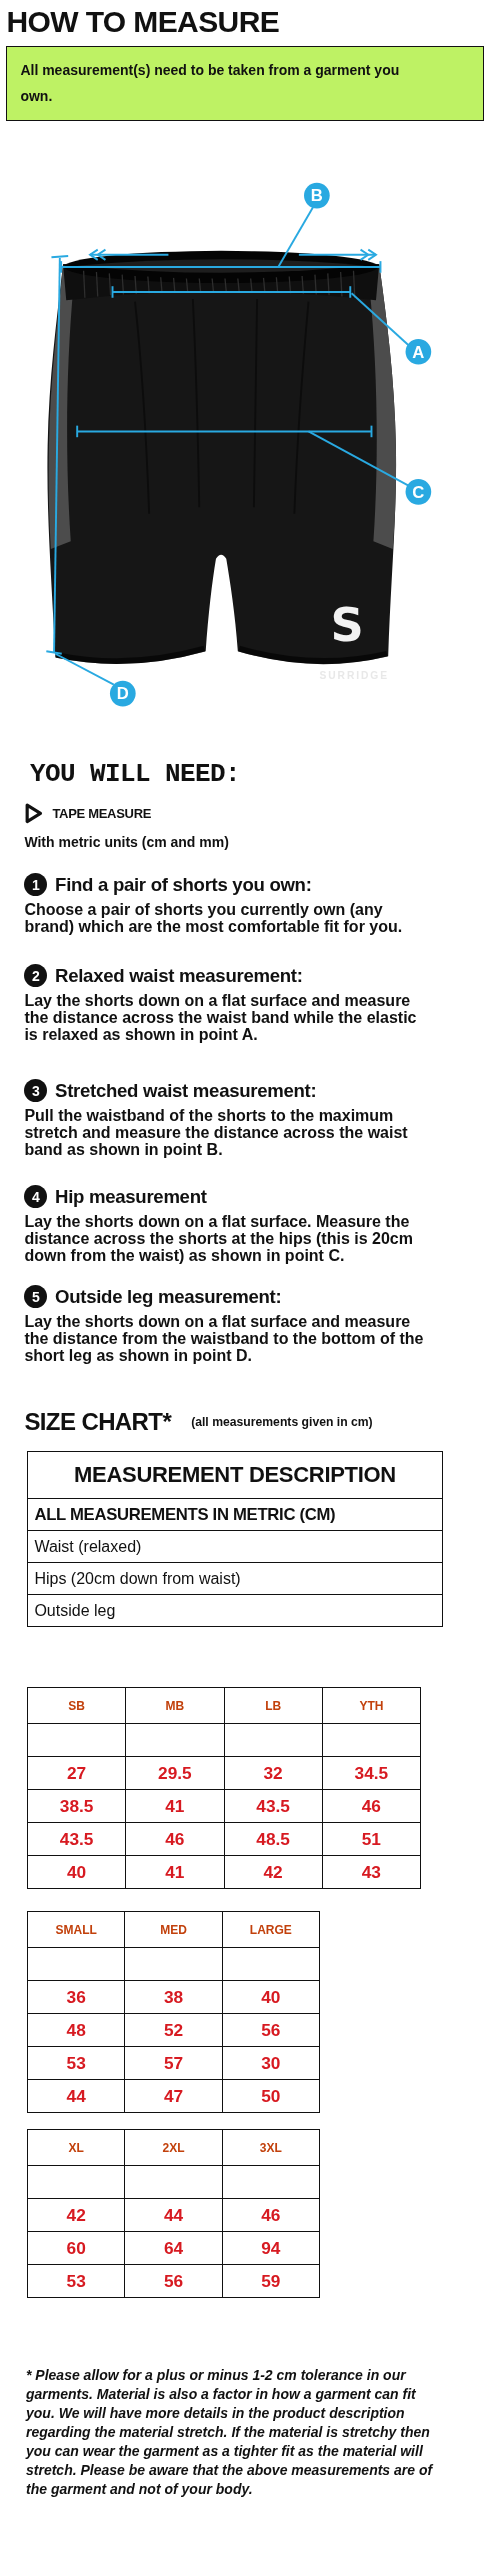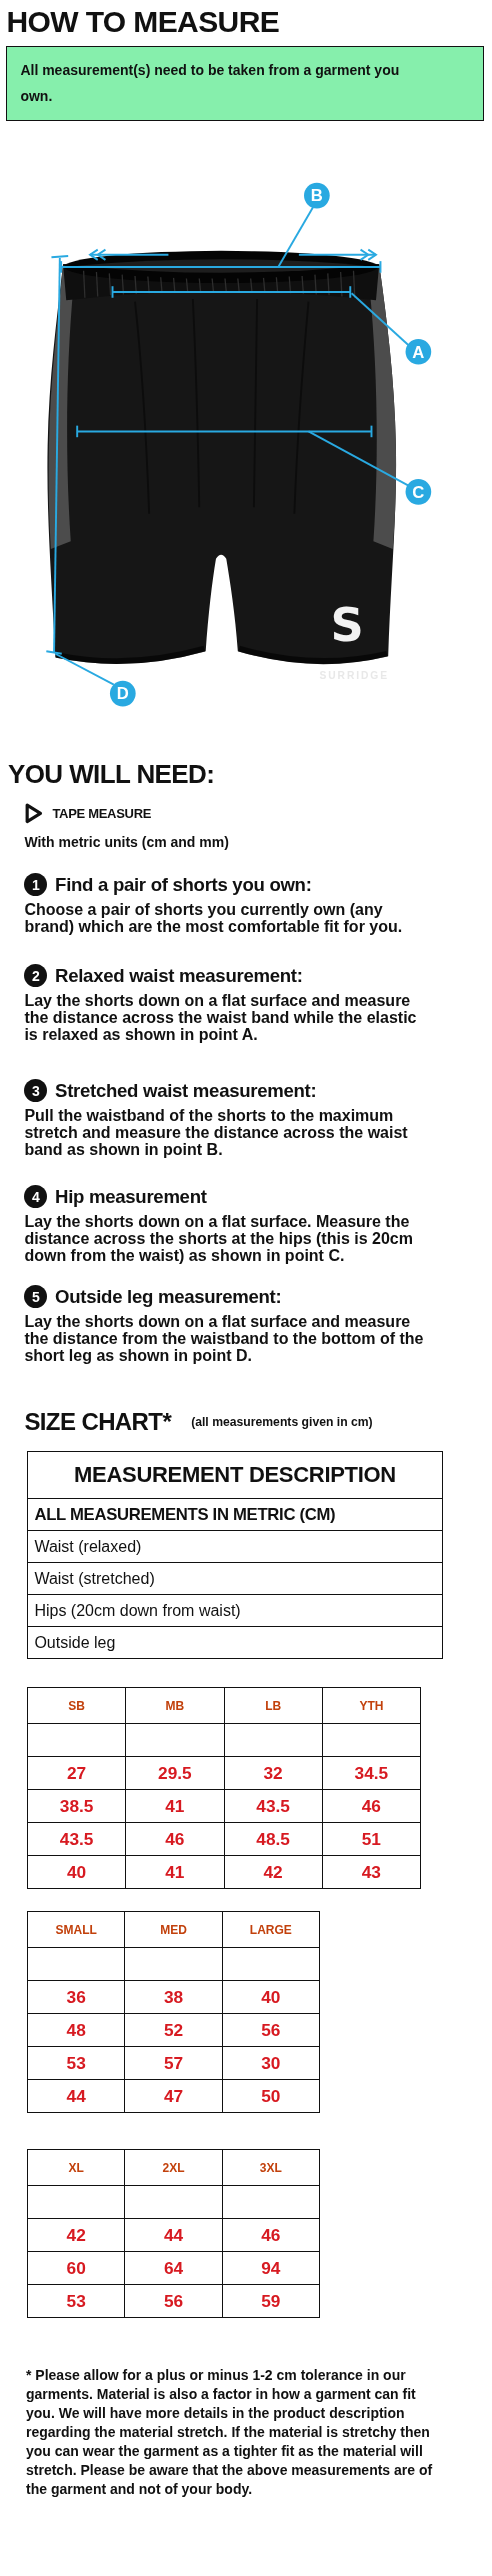--- a/index.html
+++ b/index.html
@@ -3,21 +3,21 @@
 <meta charset="utf-8">
 <style>
   html,body{margin:0;padding:0;}
   body{
     width:493px;height:2576px;position:relative;background:#ffffff;
     font-family:"Liberation Sans",sans-serif;color:#151515;overflow:hidden;
   }
   .abs{position:absolute;}
   .h1{font-size:30px;font-weight:800;letter-spacing:-0.6px;color:#111;}
   .note-box{
-    left:6.4px;top:46px;width:450px;border:1.9px solid #111;background:#86efac;
+    left:6.4px;top:46px;width:450px;border:1.9px solid #111;background:#bef264;
     padding:10.3px 13px;box-sizing:content-box;
   }
   .note-box p{margin:0;font-size:14px;font-weight:700;line-height:26px;max-width:386px;color:#111;}
   .h2{font-size:26px;font-weight:800;letter-spacing:-0.6px;color:#111;}
   .tape-row{left:24.4px;top:803px;display:flex;align-items:center;gap:9px;}
   .tape-label{font-size:13px;font-weight:800;color:#111;letter-spacing:-0.3px;}
   .tape-note{left:24.4px;top:834px;font-size:14px;font-weight:700;color:#111;}
   .step{left:24.4px;width:465px;}
   .step-head{display:flex;align-items:center;gap:7.7px;}
   .step-num{
@@ -39,24 +39,24 @@
   .m-item{height:31px;font-size:16px;font-weight:500;padding-left:6.4px;color:#111;}
   table.size-table{border-collapse:collapse;table-layout:fixed;background:#fff;position:absolute;}
   table.size-table th,table.size-table td{
     border:1.9px solid #111;text-align:center;vertical-align:middle;padding:0;
   }
   table.size-table th{font-size:12px;font-weight:800;color:#c2410c;height:35px;}
   table.size-table td{font-size:17.3px;font-weight:700;height:32px;}
   table.size-table tr.gap-row td{height:32px;}
   .t-sb{left:27px;top:1687px;width:394px;}
   .t-sml{left:27px;top:1911px;width:293px;}
-  .t-xl{left:27px;top:2129px;width:293px;margin-top:20px;}
+  .t-xl{left:27px;top:2129px;width:293px;}
   .red{color:#d71a21;}
   .disclaimer{
-    left:26px;top:2366px;width:421px;font-size:14px;font-weight:700;
+    left:26px;top:2366px;width:421px;font-size:14px;font-weight:700;font-style:italic;
     line-height:19px;color:#111;
   }
 </style>
 </head>
 <body>
 
 <div class="abs h1" style="left:6.4px;top:5.1px;">HOW TO MEASURE</div>
 
 <div class="abs note-box">
   <p>All measurement(s) need to be taken from a garment you own.</p>
@@ -176,21 +176,21 @@
       <circle cx="651" cy="616" r="20" fill="#29a9e1"></circle>
       <text x="651" y="625" fill="#fff">C</text>
     </g>
     <g>
       <circle cx="191" cy="930" r="20" fill="#29a9e1"></circle>
       <text x="191" y="939" fill="#fff">D</text>
     </g>
   </g>
 </svg>
 
-<div class="abs h2" style="left:8px;top:759px;">YOU WILL NEED:</div>
+<div class="abs h2" style="left:30px;top:759px;font-family:Liberation Mono, monospace;">YOU WILL NEED:</div>
 
 <div class="abs tape-row">
   <svg width="19" height="20.6" viewBox="0 0 30 32">
     <polygon points="5,3 26,16 5,29" fill="none" stroke="#111" stroke-width="5" stroke-linejoin="round"></polygon>
   </svg>
   <span class="tape-label">TAPE MEASURE</span>
 </div>
 <div class="abs tape-note">With metric units (cm and mm)</div>
 
 <div class="abs step" style="top:873px;">
@@ -235,21 +235,20 @@
 
 <div class="abs sc-head">
   <span class="sc-title">SIZE CHART*</span>
   <span class="sc-sub">(all measurements given in cm)</span>
 </div>
 
 <div class="abs m-table">
   <div class="m-row m-title">MEASUREMENT DESCRIPTION</div>
   <div class="m-row m-unit">ALL MEASUREMENTS IN METRIC (CM)</div>
   <div class="m-row m-item">Waist (relaxed)</div>
-  <div class="m-row m-item">Waist (stretched)</div>
   <div class="m-row m-item">Hips (20cm down from waist)</div>
   <div class="m-row m-item">Outside leg</div>
 </div>
 
 <table class="size-table t-sb">
     <thead>
       <tr>
         <th>SB</th>
         <th>MB</th>
         <th>LB</th>

